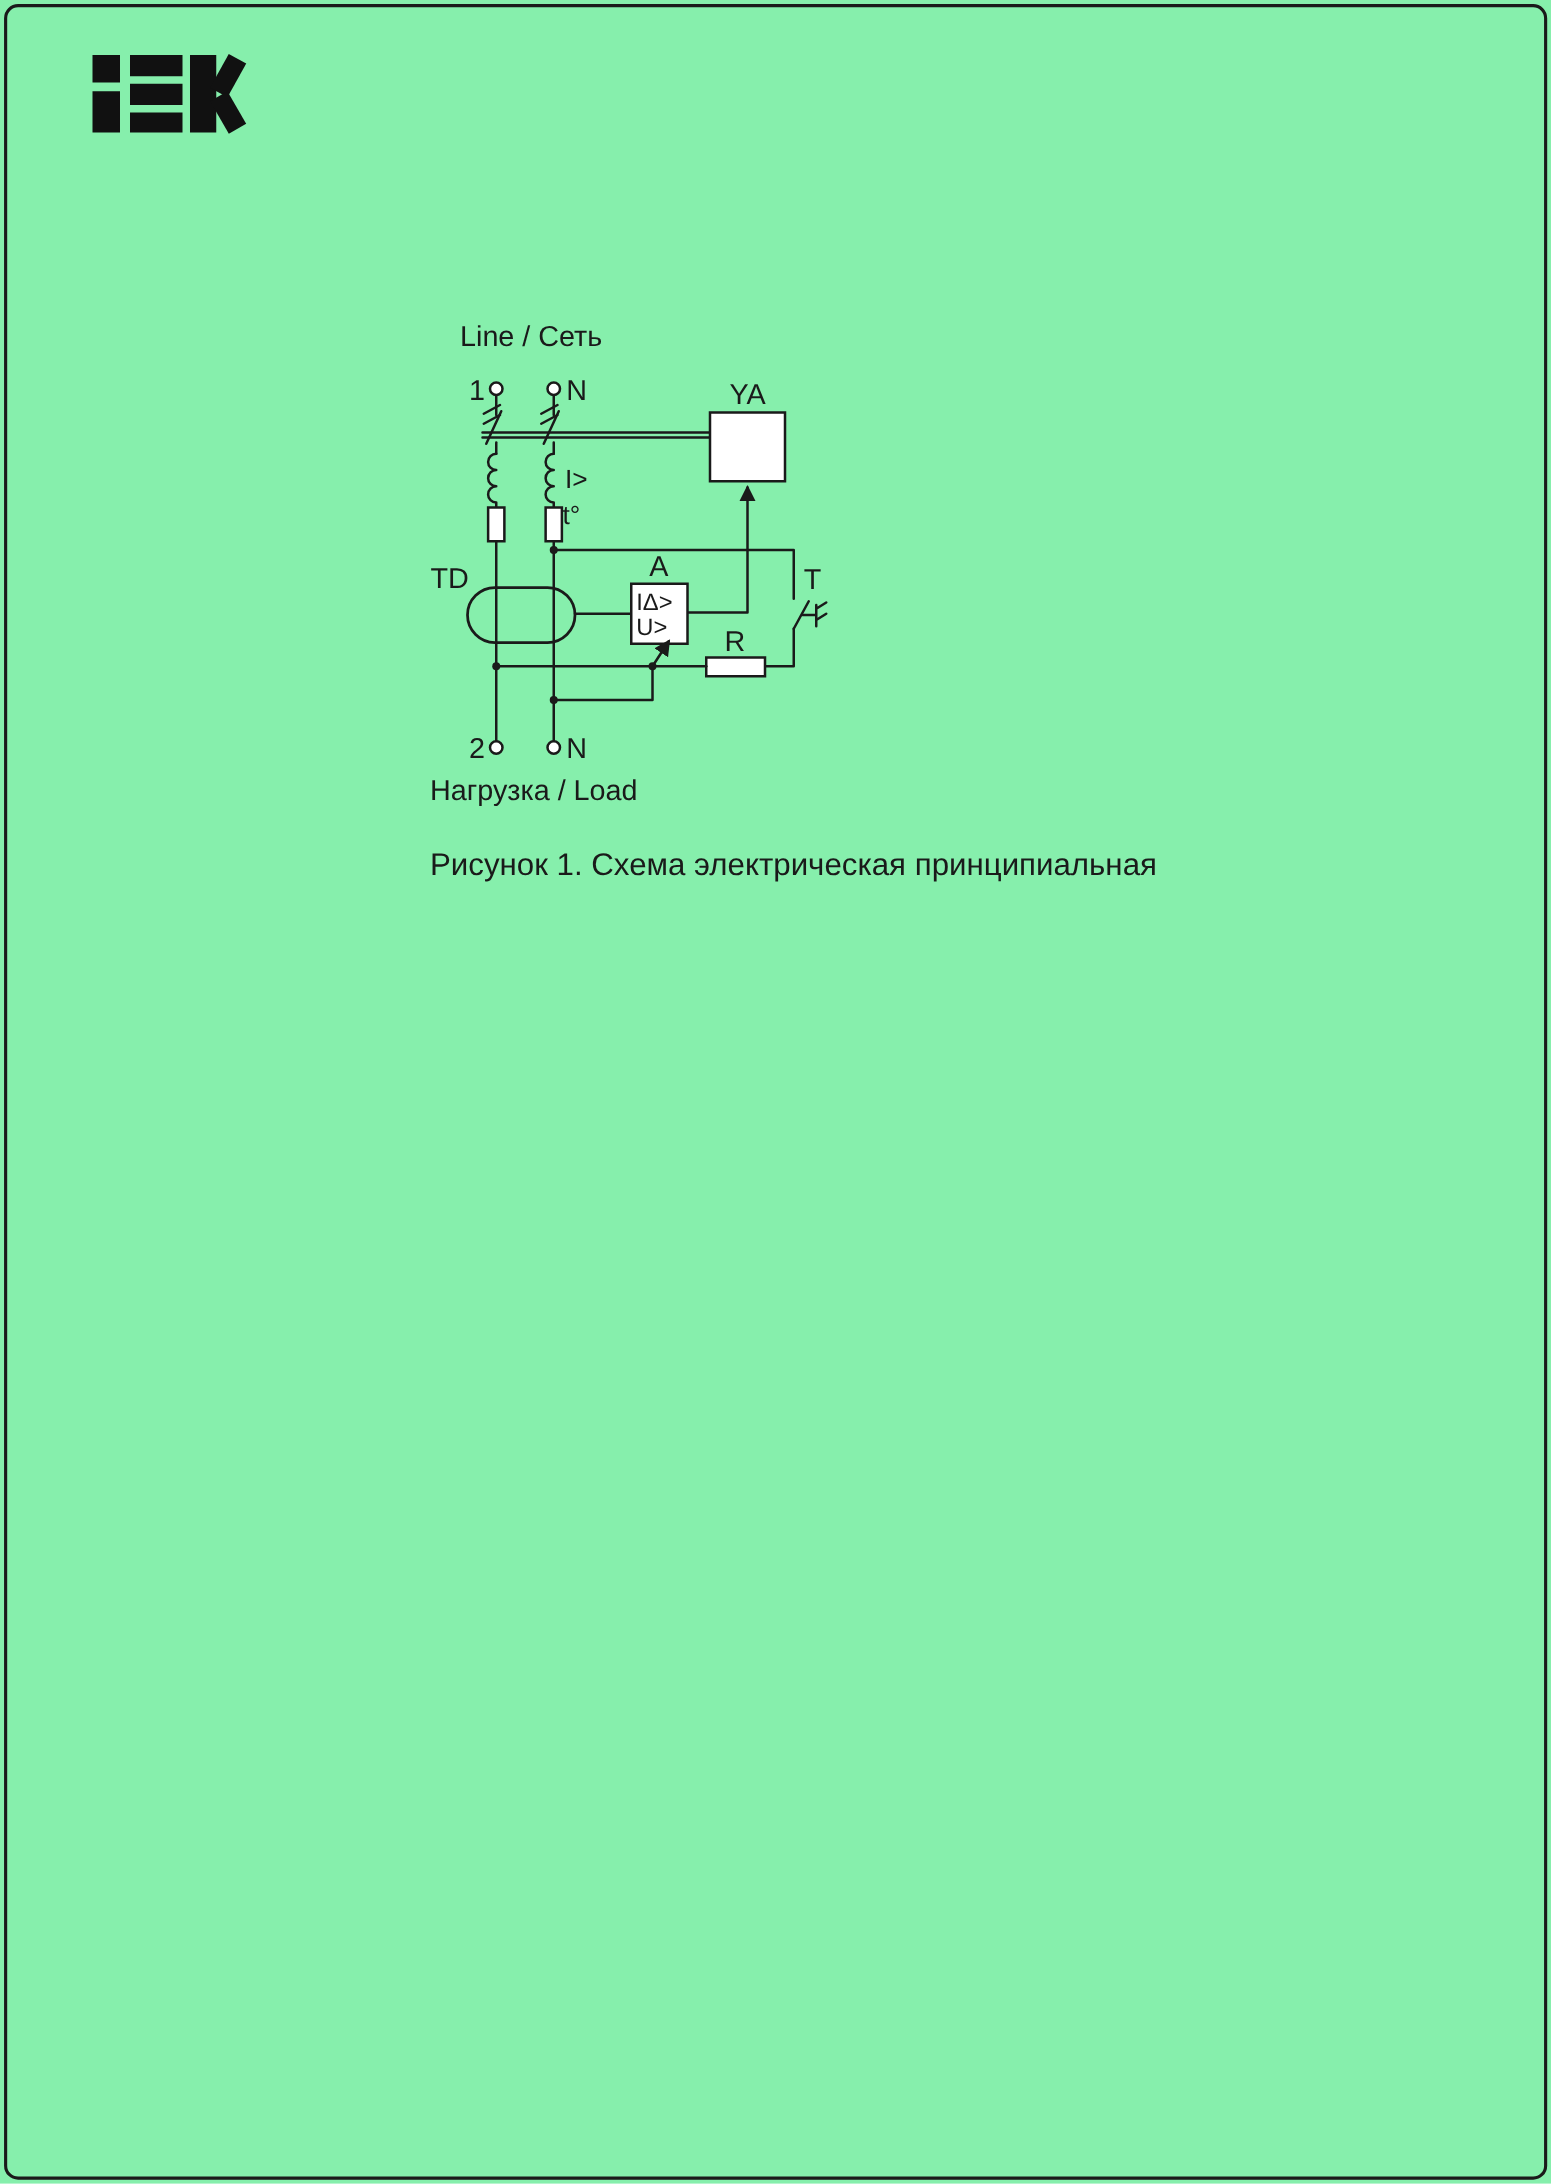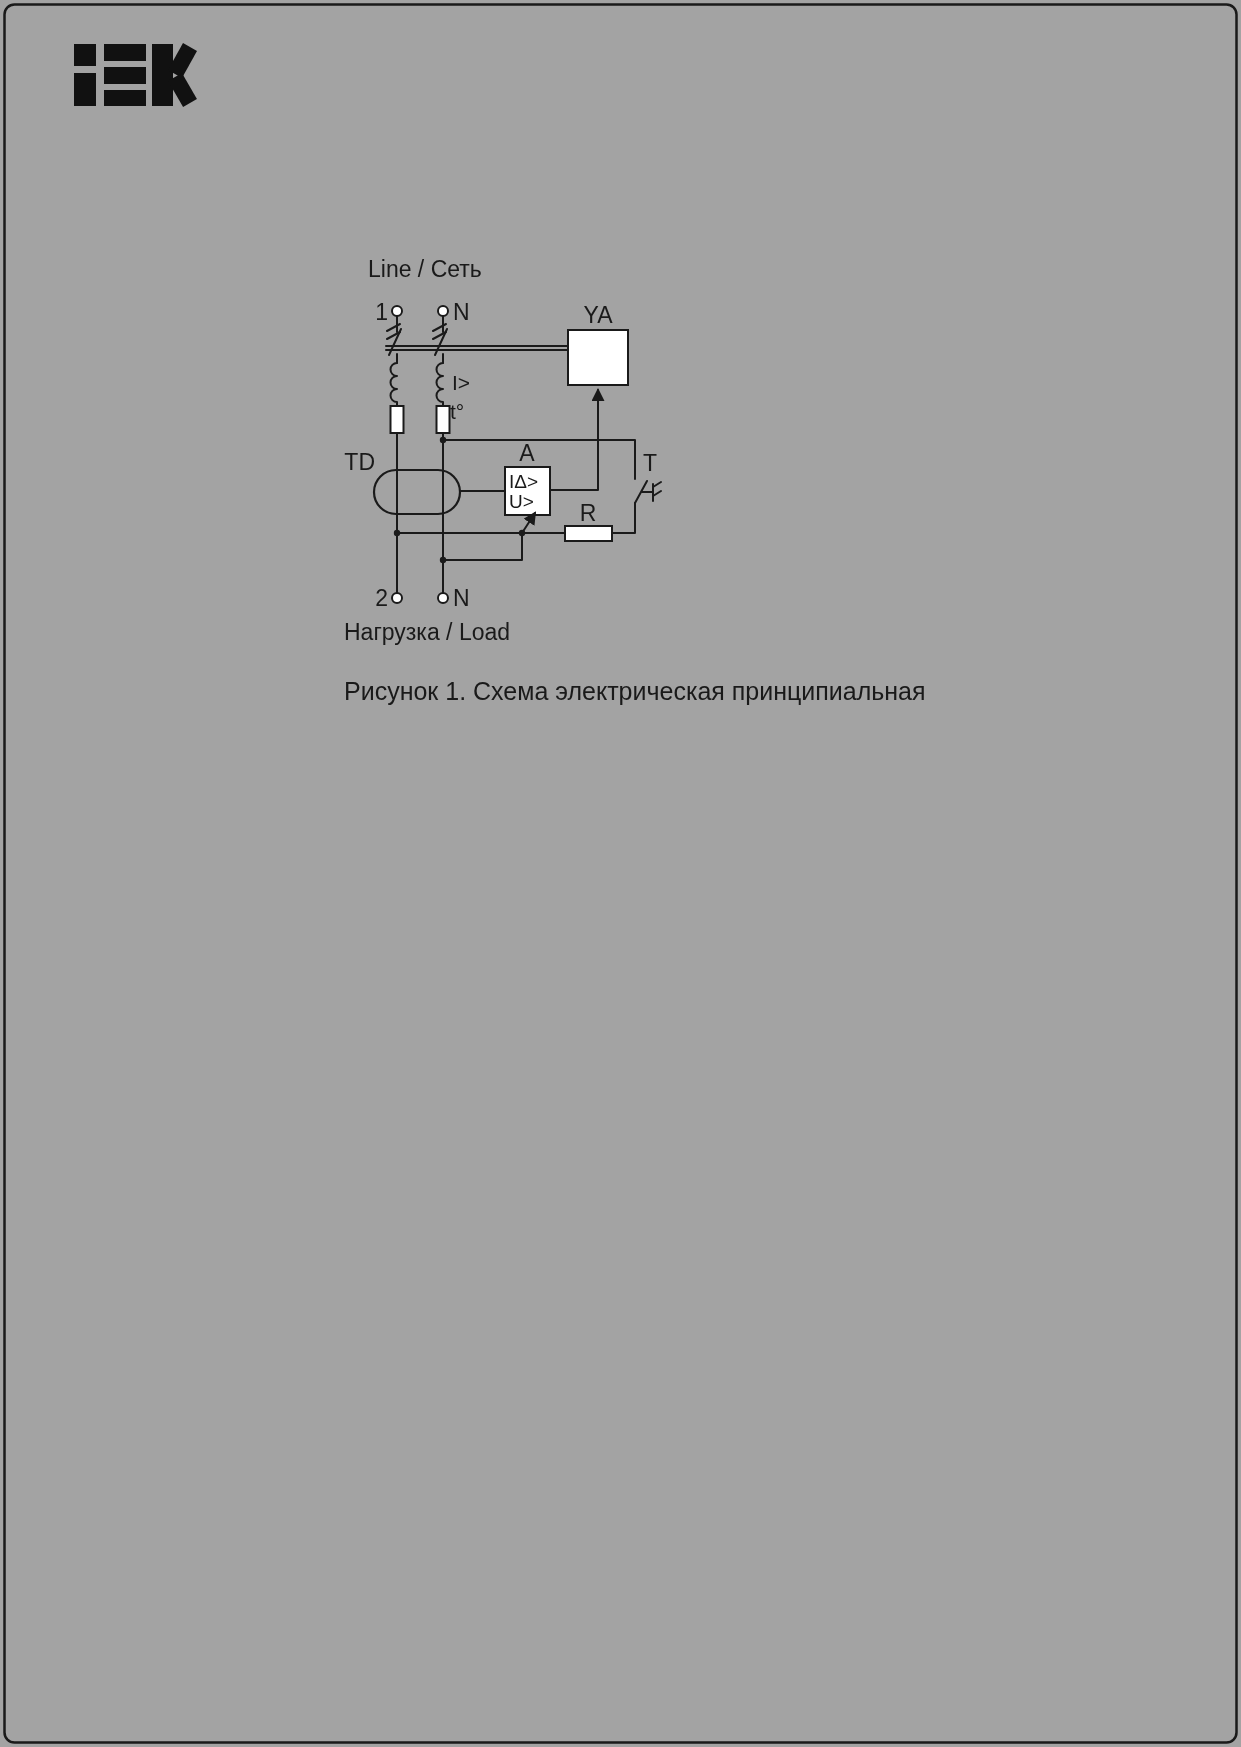--- a/index.html
+++ b/index.html
@@ -1,20 +1,20 @@
 <!DOCTYPE html>
 <html><head>
 <meta charset="utf-8">
 <style>
   html, body { margin: 0; padding: 0; background: #ffffff; }
   .page {
     position: relative;
     width: 1241px;
     height: 1747px;
-    background: #a3a3a3;
+    background: #86efac;
     font-family: "Liberation Sans", "DejaVu Sans", sans-serif;
   }
   svg { display: block; }
   .frame { stroke: #1a1a1a; stroke-width: 2.5; fill: none; }
   .w    { stroke: #1a1a1a; stroke-width: 2;   fill: none; stroke-linecap: round; stroke-linejoin: round; }
   .box  { stroke: #1a1a1a; stroke-width: 2;   fill: #ffffff; }
   .tor  { stroke: #1a1a1a; stroke-width: 2.2; fill: none; }
   .dot  { fill: #1a1a1a; stroke: none; }
   .term { stroke: #1a1a1a; stroke-width: 2;   fill: #ffffff; }
   .logo { fill: #111111; stroke: none; }

